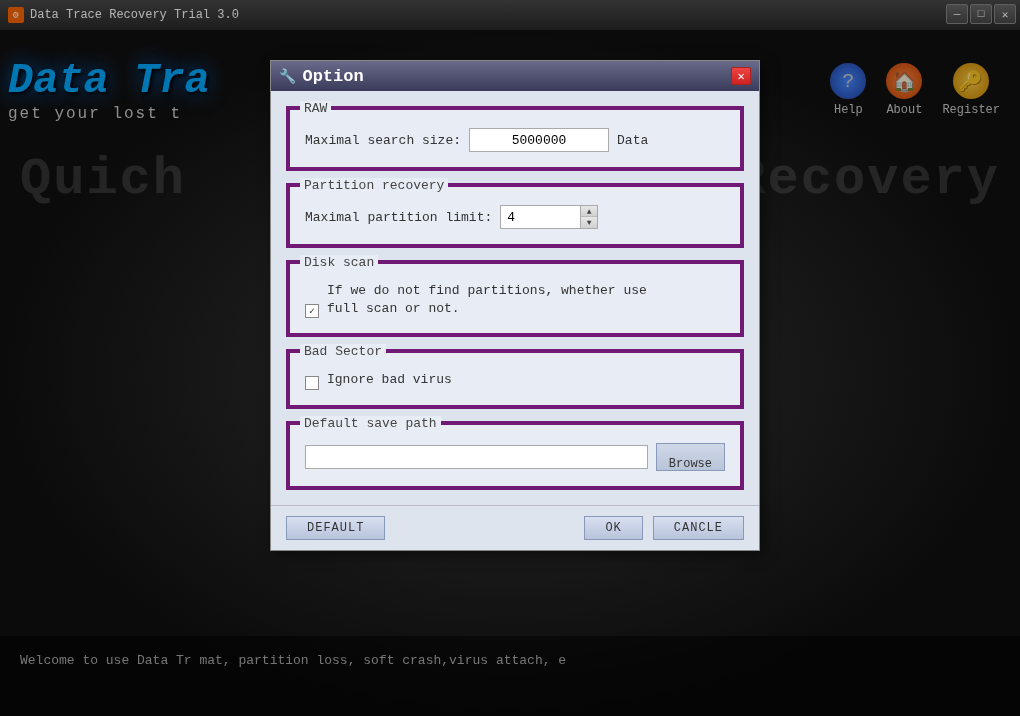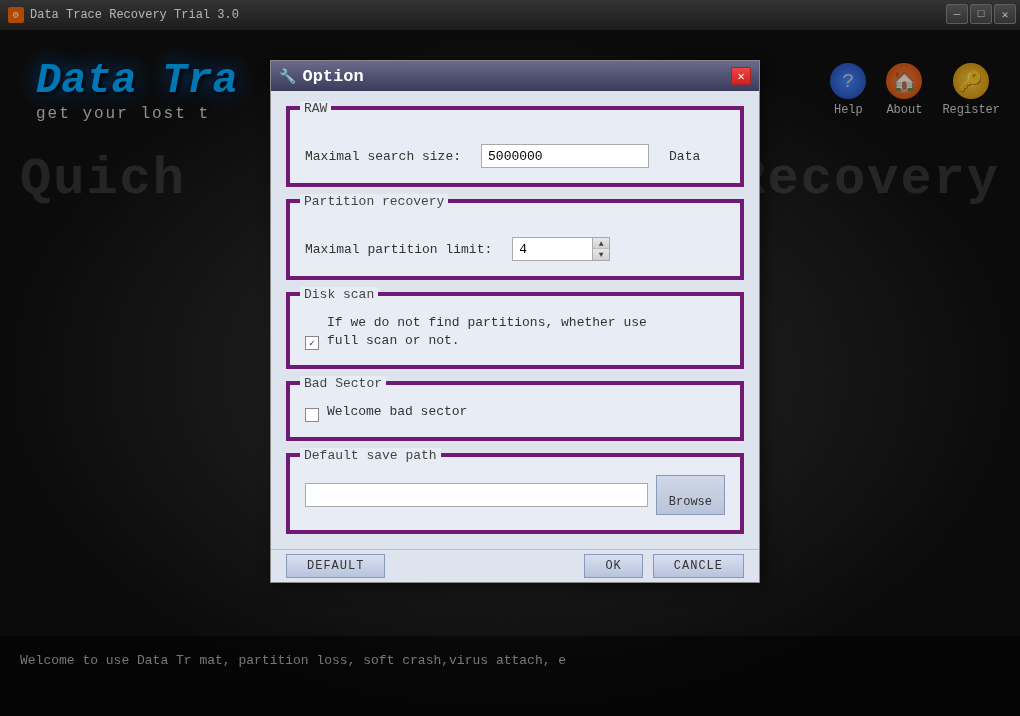--- a/index.html
+++ b/index.html
@@ -66,21 +66,21 @@
       background: radial-gradient(ellipse at center, #3a3a3a 0%, #111 70%);
       display: flex;
       flex-direction: column;
     }
 
     
     .app-header {
       height: 120px;
       display: flex;
       align-items: center;
-      padding: 10px 36px;
+      padding: 10px 8px;
       position: relative;
     }
 
     .logo-area {
       flex: 1;
     }
     .logo-text {
       font-size: 42px;
       font-weight: bold;
       color: #00aaff;
@@ -213,39 +213,40 @@
       background: #e8edf5;
       padding: 0 4px;
       font-size: 13px;
       color: #444;
       font-family: 'Courier New', monospace;
     }
 
     .field-row {
       display: flex;
       align-items: center;
-      gap: 20px;
-      margin-top: 24px;
+      gap: 8px;
+      margin-top: 8px;
     }
     .field-label {
       font-size: 13px;
       color: #333;
       font-family: 'Courier New', monospace;
       white-space: nowrap;
     }
     .field-input {
       border: 1px solid #aaa;
       background: white;
       padding: 2px 6px;
       font-size: 13px;
       font-family: 'Courier New', monospace;
       height: 24px;
     }
     .field-input-wide {
-      width: 168px;
+      width: 140px;
+      text-align: center;
     }
     .field-unit {
       font-size: 13px;
       color: #333;
       font-family: 'Courier New', monospace;
     }
 
     
     .spinner-wrap {
       display: flex;
@@ -315,31 +316,31 @@
     }
     .save-path-input {
       border: 1px solid #aaa;
       background: white;
       height: 24px;
       flex: 1;
     }
     .browse-btn {
       background: linear-gradient(180deg, #d0d8e8, #b8c4d8);
       border: 1px solid #8899bb;
-      padding: 19px 12px;
+      padding: 13px 12px;
       font-size: 12px;
       font-family: 'Courier New', monospace;
       cursor: pointer;
       height: 24px;
       color: #333;
     }
 
     
     .dialog-footer {
-      padding: 4px 15px;
+      padding: 10px 15px;
       background: #dde4ee;
       display: flex;
       justify-content: space-between;
       border-top: 1px solid #bbc;
     }
     .footer-btn {
       background: linear-gradient(180deg, #d8dff0, #b8c4dc);
       border: 1px solid #8899bb;
       padding: 4px 20px;
       font-size: 12px;
@@ -442,21 +443,21 @@
       <div class="checkbox-row">
         <div class="cb-box checked"></div>
         <span class="cb-label">If we do not find partitions, whether use<br>full scan or not.</span>
       </div>
     </div>
 
     <div class="section-group">
       <span class="section-label">Bad Sector</span>
       <div class="checkbox-row">
         <div class="cb-box"></div>
-        <span class="cb-label">Welcome bad sector</span>
+        <span class="cb-label">Ignore bad virus</span>
       </div>
     </div>
 
     <div class="section-group">
       <span class="section-label">Default save path</span>
       <div class="save-path-row">
         <input class="save-path-input" type="text" value="" style="">
         <button class="browse-btn">Browse</button>
       </div>
     </div>

